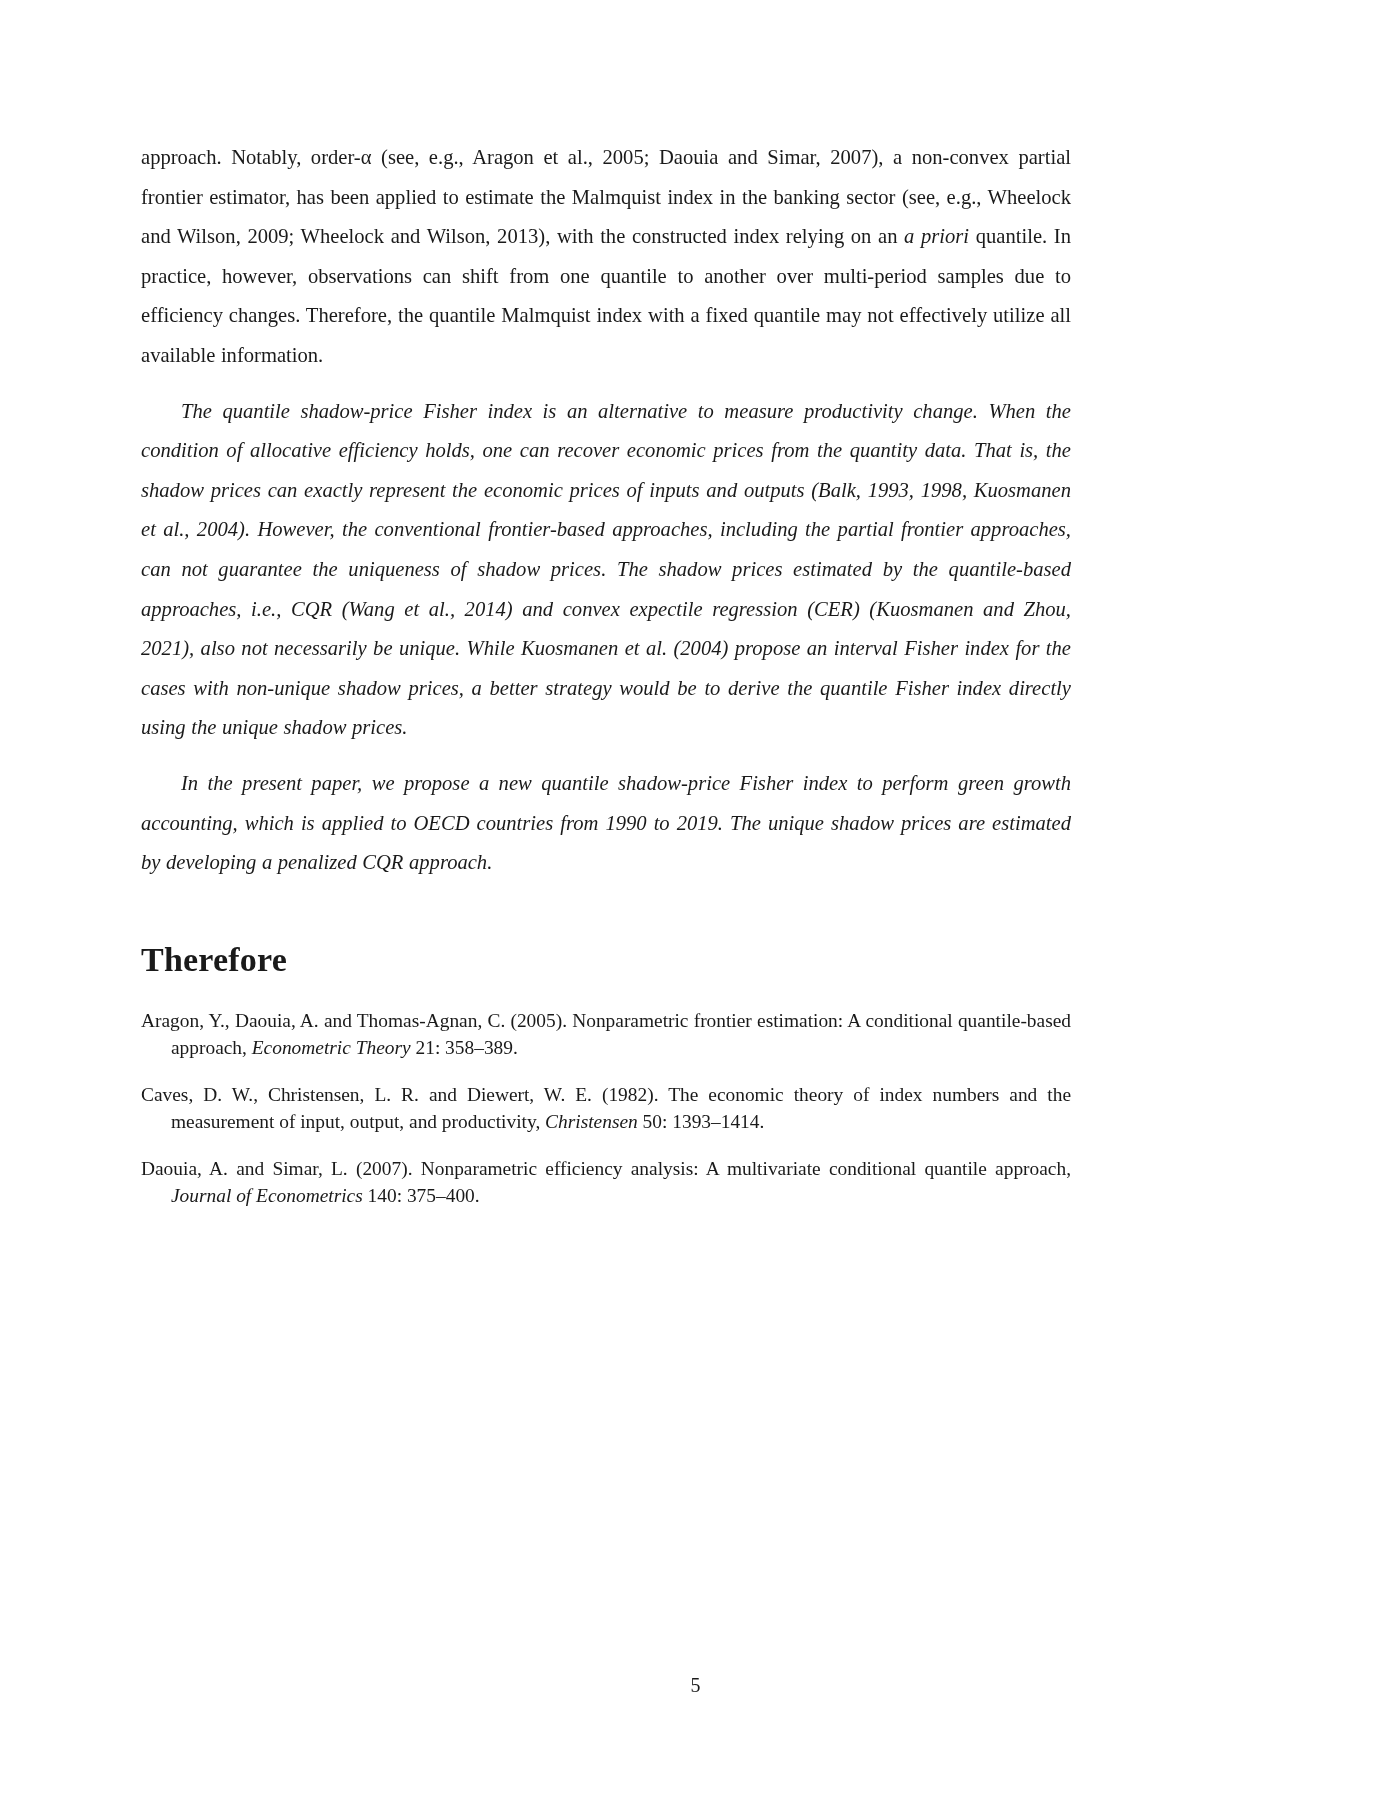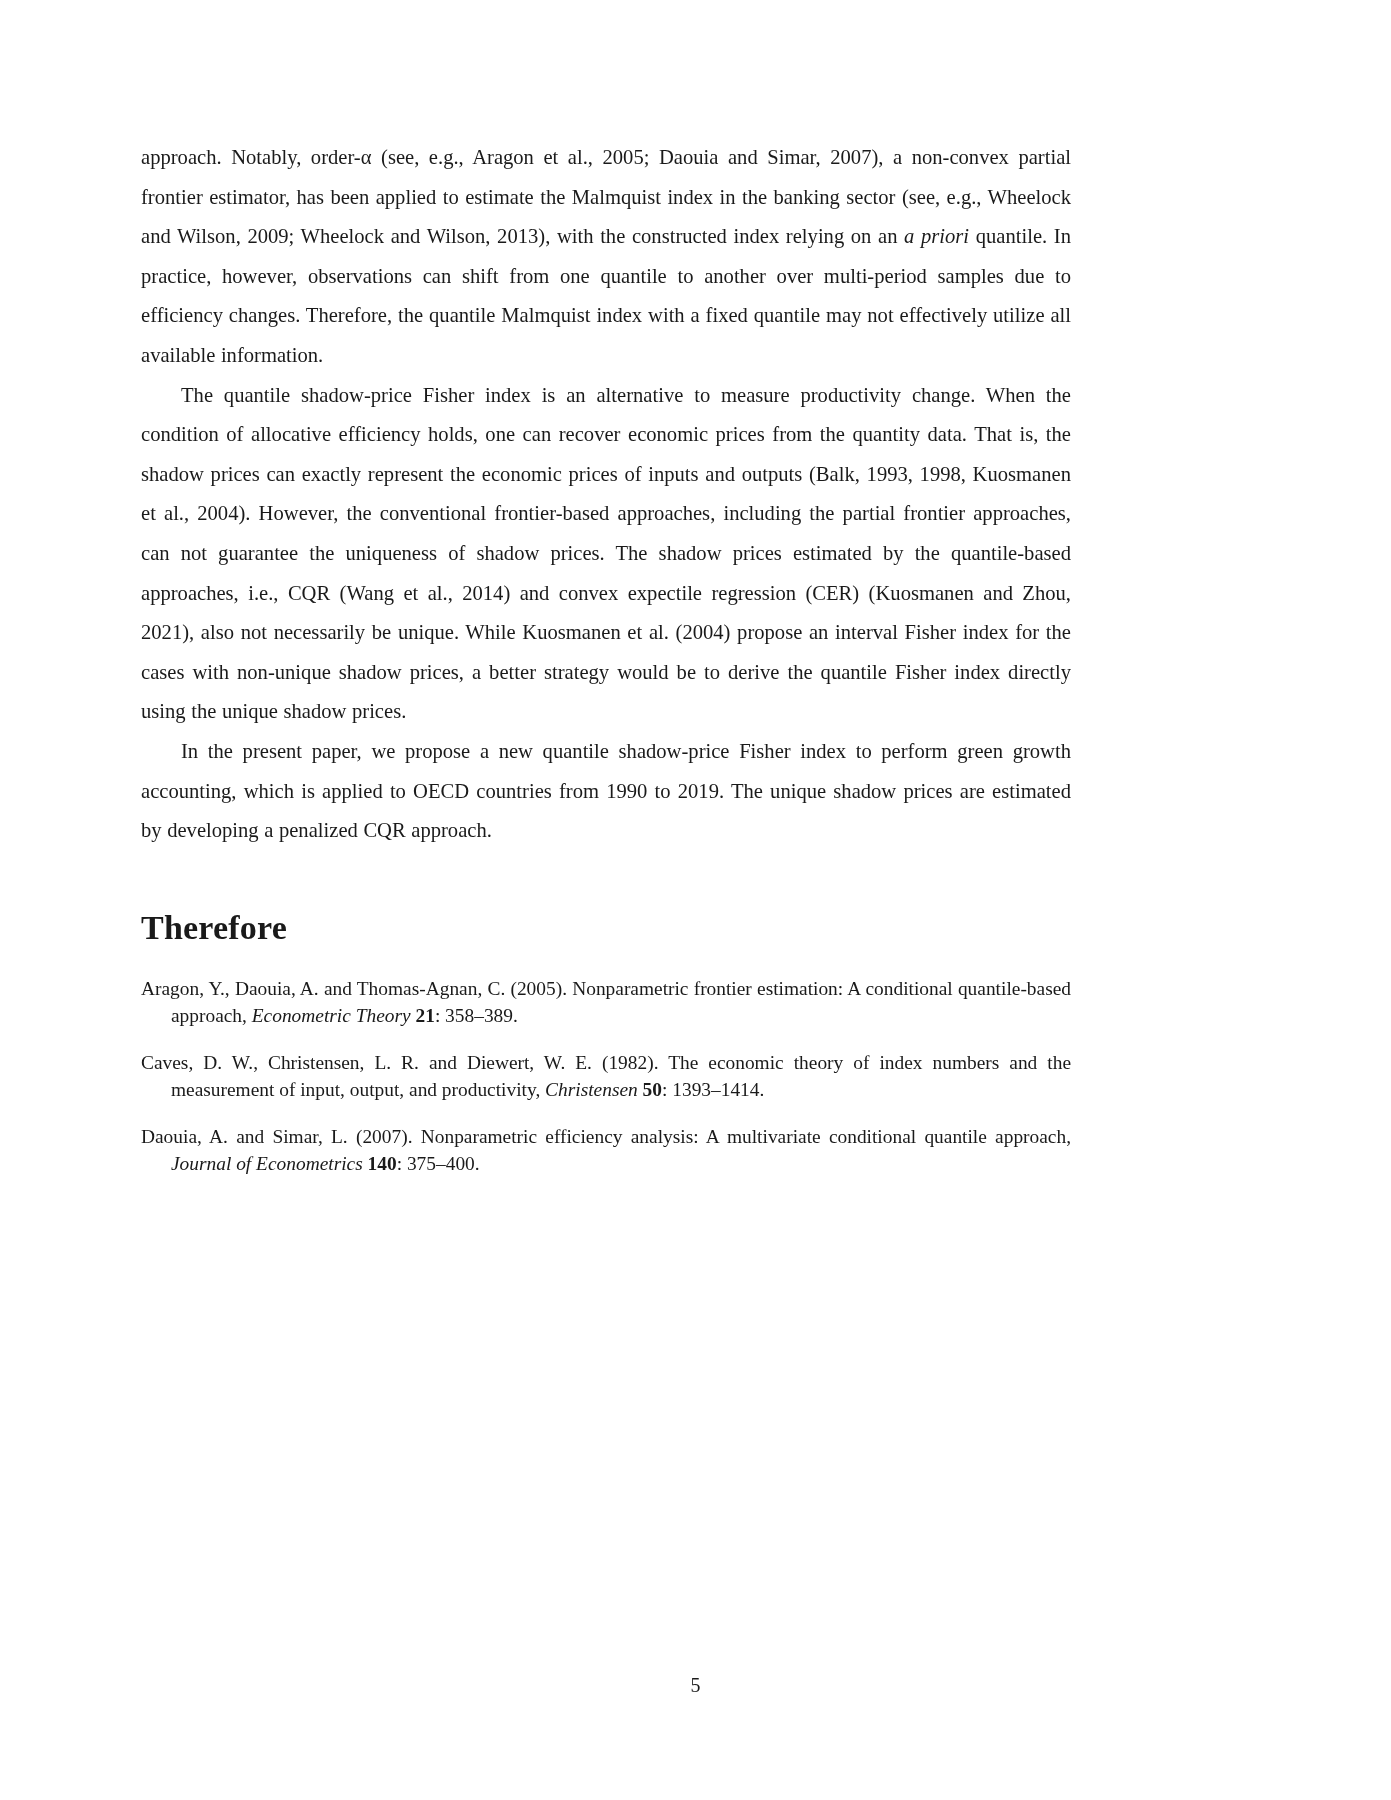--- a/index.html
+++ b/index.html
@@ -35,21 +35,21 @@
     line-height: 39.6px;
     text-align: justify;
     text-justify: inter-word;
     margin: 0 0 0 0;
     hyphens: manual;
     word-spacing: 0.02em;
   }
   .para.indent {
     text-indent: 40px;
   }
-  .para + .para { margin-top: 0; }
+  .para + .para { margin-top: 16px; font-style: italic; }
 
   
   .ref-heading {
     font-size: 34px;
     font-weight: bold;
     line-height: 1.1;
     margin: 58px 0 0 0;
     letter-spacing: 0.2px;
   }
 
@@ -61,21 +61,21 @@
     font-size: 19.4px;
     line-height: 26.6px;
     text-align: justify;
     text-justify: inter-word;
     padding-left: 30px;
     text-indent: -30px;
     margin-bottom: 21px;
     hyphens: manual;
   }
   .bib-entry:last-child { margin-bottom: 13px; }
-  .bib-entry b { font-weight: bold; }
+  .bib-entry b { font-weight: normal; }
   .bib-entry i { }
 
   
   .page-number {
     position: absolute;
     left: 0;
     top: 1675px;
     width: 1391px;
     text-align: center;
     font-size: 20px;

